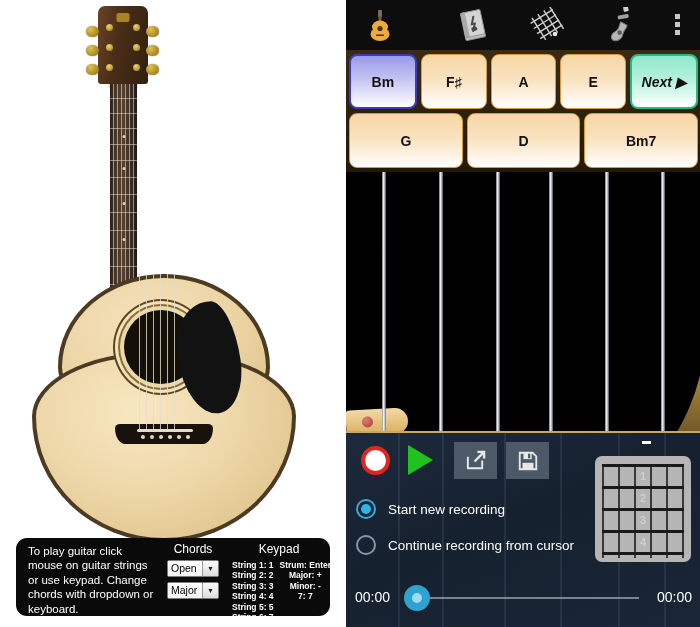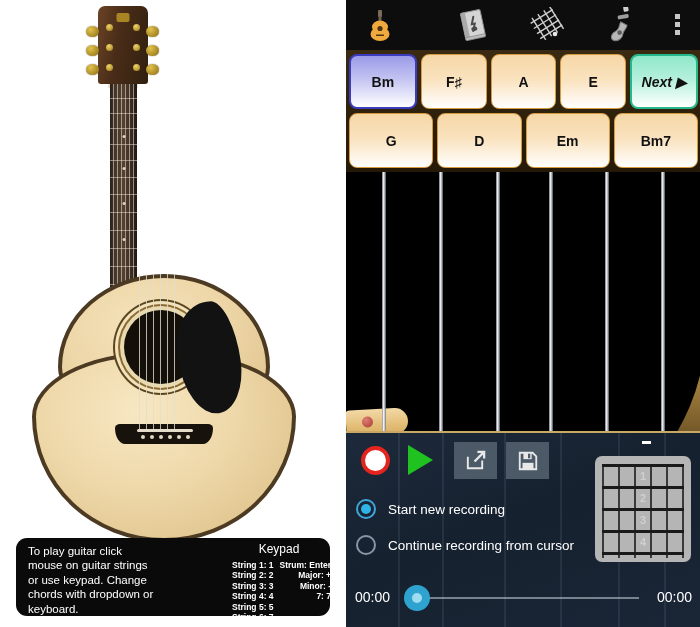--- a/index.html
+++ b/index.html
@@ -231,21 +231,21 @@
   }
   #keypad-group {
     position: absolute;
     left: 214px; top: 4px;
     width: 98px;
     text-align: center;
   }
   .keypad-cols {
     display: flex;
     justify-content: flex-start;
-    text-align: right;
+    text-align: center;
     gap: 6px;
     padding-left: 2px;
   }
   .keypad-cols div {
     font-size: 8.5px;
     line-height: 10.4px;
     font-weight: bold;
     color: #ffffff;
     white-space: nowrap;
   }
@@ -591,20 +591,33 @@
         <div class="body-string" style="left:142px; top:0px;  height:158px;"></div>
         <div class="body-string" style="left:149px; top:0px;  height:158px;"></div>
         <div class="body-string" style="left:156px; top:0px;  height:158px;"></div>
       </div>
     </div>
 
     <div id="help-card">
 
       <div id="help-text">To play guitar click mouse on guitar strings or use keypad. Change chords with dropdown or keyboard.</div>
 
+      <div id="chords-group">
+        <div class="sec-title">Chords</div>
+
+        <div class="mini-select">
+          <span class="val">Open</span>
+          <span class="arrow">▼</span>
+        </div>
+
+        <div class="mini-select">
+          <span class="val">Major</span>
+          <span class="arrow">▼</span>
+        </div>
+      </div>
 
       <div id="keypad-group">
         <div class="sec-title">Keypad</div>
         <div class="keypad-cols">
           <div>
             <div>String 1: 1</div>
             <div>String 2: 2</div>
             <div>String 3: 3</div>
             <div>String 4: 4</div>
             <div>String 5: 5</div>
@@ -688,21 +701,20 @@
       <div class="chord-row">
         <div class="chord-btn active">Bm</div>
         <div class="chord-btn">F♯</div>
         <div class="chord-btn">A</div>
         <div class="chord-btn">E</div>
         <div class="chord-btn next">Next ▶</div>
       </div>
       <div class="chord-row">
         <div class="chord-btn">G</div>
         <div class="chord-btn">D</div>
-        <div class="chord-btn">Em</div>
         <div class="chord-btn">Bm7</div>
       </div>
     </div>
 
     <div id="string-area">
       <div class="sh-wood">
         <div class="sh-hole"></div>
       </div>
       <div class="sh-bridge">
         <div class="sh-pin"></div>

